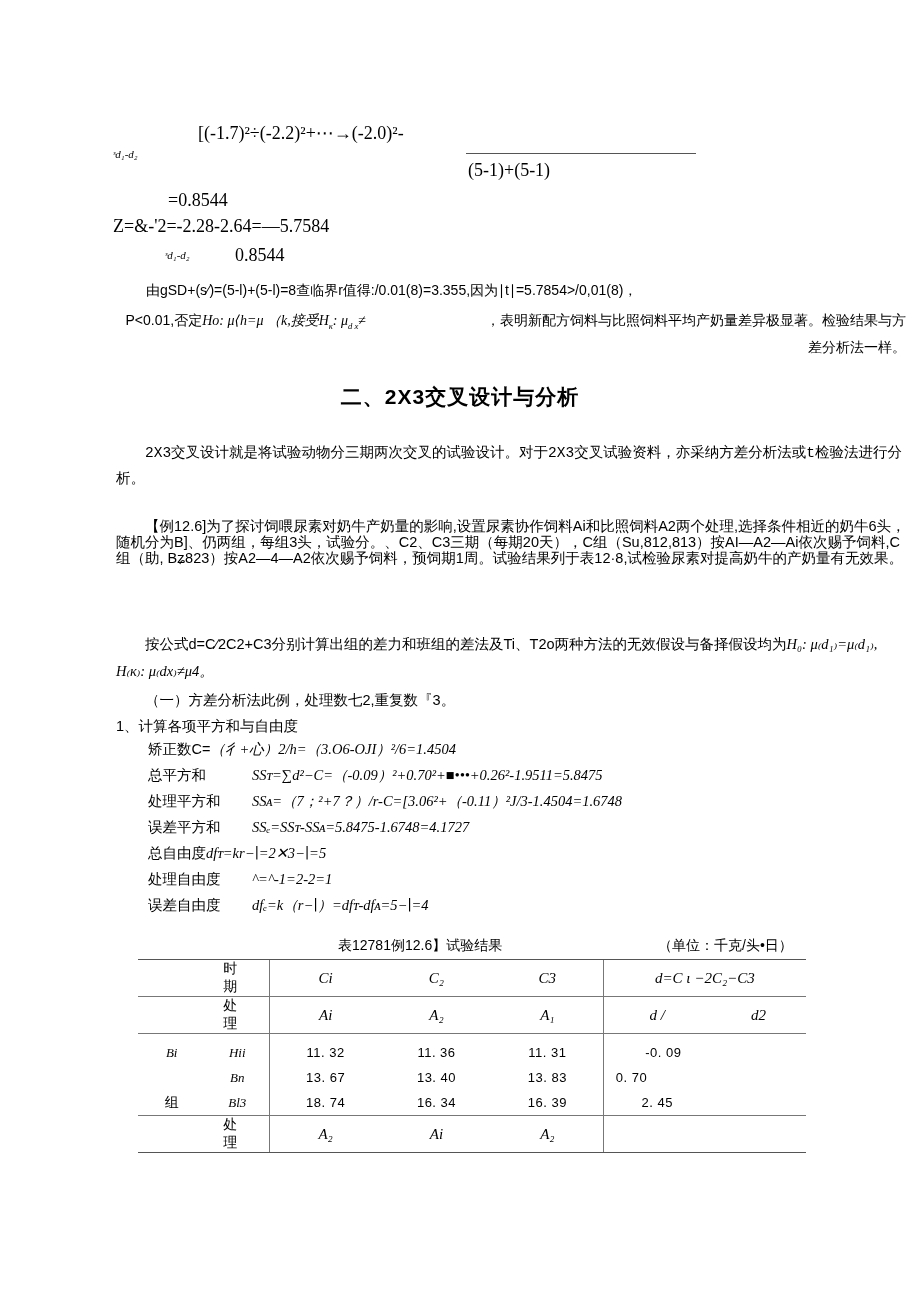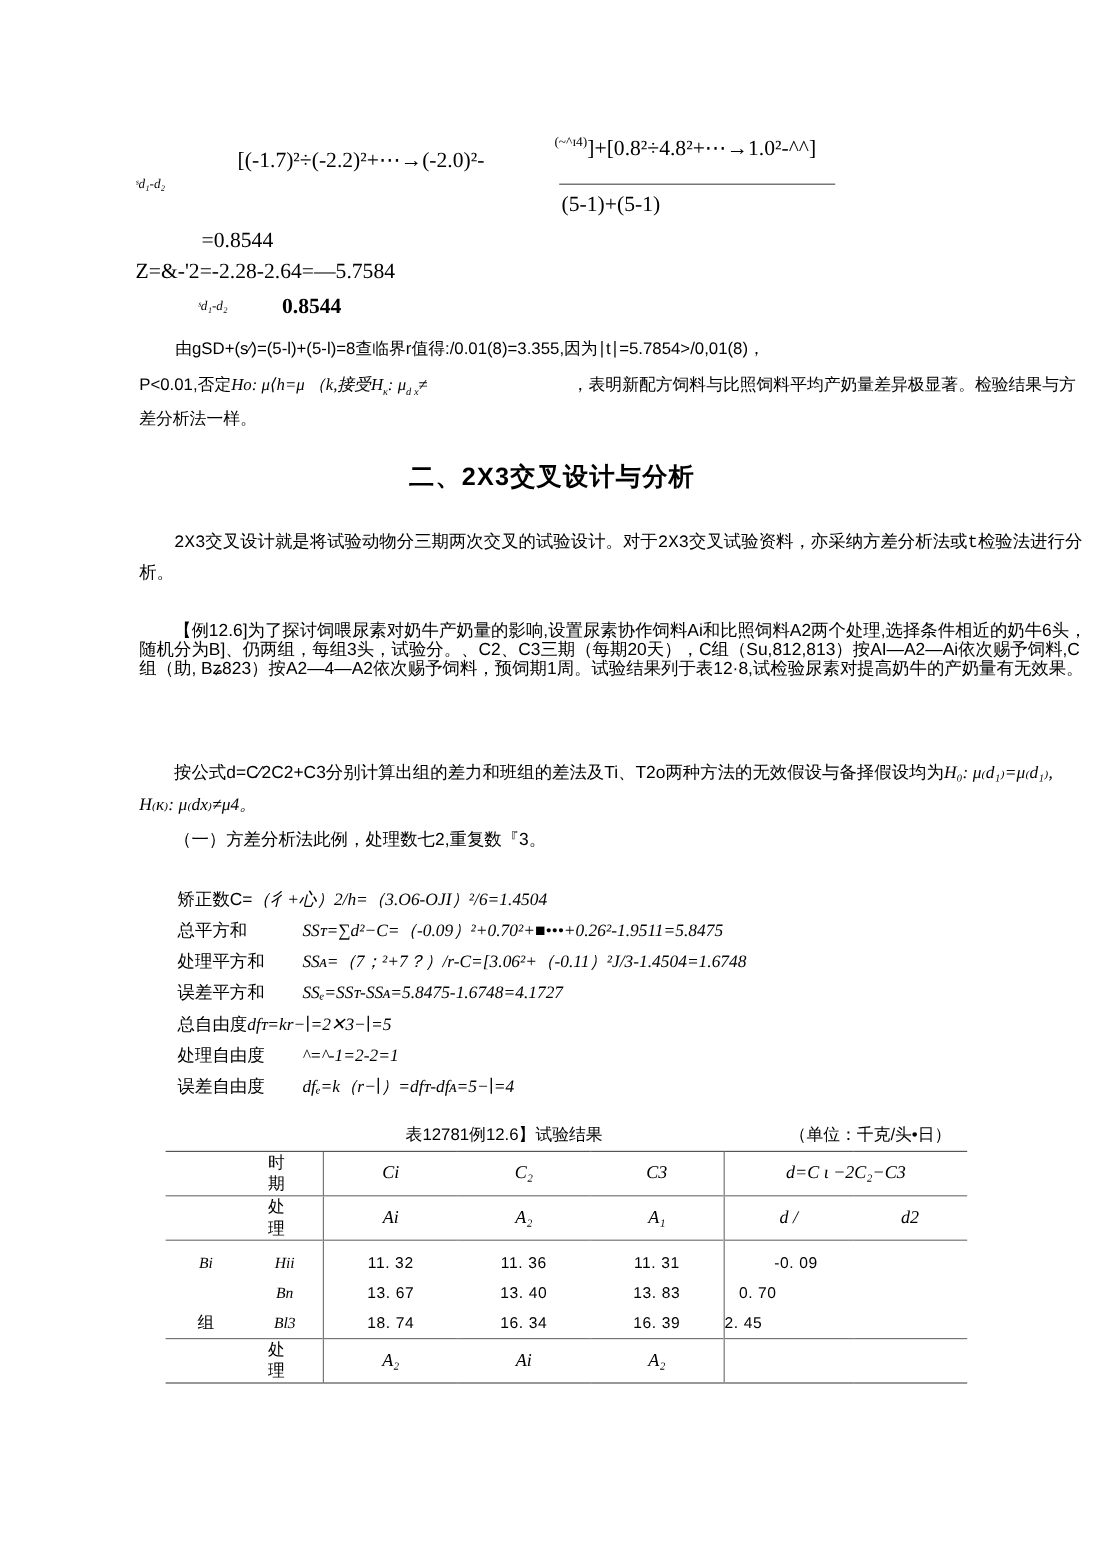--- a/index.html
+++ b/index.html
@@ -51,33 +51,33 @@
     width: 230px; height: 0;
     border-top: 1px solid #555;
   }
   .f-denom-right {
     left: 468px; top: 160px;
     font-size: 18px;
   }
 
   .f-eq-8544 { left: 168px; top: 190px; font-size: 18px; }
   .f-z-line  { left: 113px; top: 216px; font-size: 18px; }
-  .f-8544-2  { left: 235px; top: 245px; font-size: 18px; font-weight: bold; }
+  .f-8544-2  { left: 235px; top: 245px; font-size: 18px; }
 
   
   .para {
     position: absolute;
     font-family: "Liberation Sans", "DejaVu Sans", sans-serif;
     font-size: 14.5px;
     line-height: 26px;
     color: #000;
   }
 
   #line-gsd   { left: 146px; top: 277px; font-size: 14px; white-space: nowrap; }
-  #line-p001  { left: 116px; top: 307px; width: 790px; font-size: 14px; line-height: 27px; }
+  #line-p001  { left: 116px; top: 307px; width: 790px; font-size: 14px; line-height: 27px; text-align: right; }
 
   #section-heading {
     position: absolute;
     left: 0; top: 383px;
     width: 920px;
     text-align: center;
     font-family: "Liberation Sans", "DejaVu Sans", sans-serif;
     font-size: 21px;
     font-weight: bold;
     letter-spacing: 1px;
@@ -155,23 +155,20 @@
 <body>
 
 <div class="page">
 
   <div id="formula-block">
 
     <span class="abs f-sublabel-a serif">ˢd₁-d₂</span>
 
     <span class="abs f-numer-left serif">[(-1.7)²÷(-2.2)²+⋯→(-2.0)²-</span>
 
-    <span class="abs f-numer-right serif">
-      <sup>(~^ɪ4)</sup><span>]+[0.8²÷4.8²+⋯→1.0²-^^]</span>
-    </span>
 
     <div class="f-frac-rule"></div>
 
     <span class="abs f-denom-right serif">(5-1)+(5-1)</span>
 
     <span class="abs f-eq-8544 serif">=0.8544</span>
 
     <span class="abs f-z-line serif">Z=&amp;-'2=-2.28-2.64=—5.7584</span>
 
     <span class="abs f-sublabel-b serif">ˢd₁-d₂</span>
@@ -190,20 +187,21 @@
   <div class="para" id="para-intro">2X3交叉设计就是将试验动物分三期两次交叉的试验设计。对于2X3交叉试验资料，亦采纳方差分析法或t检验法进行分析。</div>
 
   <div class="para" id="para-example">【例12.6]为了探讨饲喂尿素对奶牛产奶量的影响,设置尿素协作饲料Ai和比照饲料A2两个处理,选择条件相近的奶牛6头，随机分为B]、仍两组，每组3头，试验分。、C2、C3三期（每期20天），C组（Su,812,813）按AI—A2—Ai依次赐予饲料,C组（助, Bʑ823）按A2—4—A2依次赐予饲料，预饲期1周。试验结果列于表12·8,试检验尿素对提高奶牛的产奶量有无效果。</div>
 
   <div class="para" id="para-formula-d">
     <span>按公式d=C⁄2C2+C3分别计算出组的差力和班组的差法及Ti、T2o两种方法的无效假设与备择假设均为</span><span class="serif ital">H₀: μ₍d₁₎=μ₍d₁₎, H₍ᴋ₎: μ₍dx₎≠μ4。</span>
   </div>
 
   <div class="para" id="para-anova">（一）方差分析法此例，处理数七2,重复数『3。</div>
 
+  <div class="para" id="para-step1">1、计算各项平方和与自由度</div>
 
   <div class="eqrow" id="eq-0">
     <span class="lbl">矫正数C=</span><span class="expr">（彳+心）2/h=（3.O6-OJI）²/6=1.4504</span>
   </div>
   <div class="eqrow" id="eq-1">
     <span class="lbl eq-lbl-w">总平方和</span><span class="expr">SSᴛ=∑d²−C=（-0.09）²+0.70²+■•••+0.26²-1.9511=5.8475</span>
   </div>
   <div class="eqrow" id="eq-2">
     <span class="lbl eq-lbl-w">处理平方和</span><span class="expr">SSᴀ=（7；²+7？）/r-C=[3.06²+（-0.11）²J/3-1.4504=1.6748</span>
   </div>
@@ -268,21 +266,21 @@
           <td class="c-d1 cell-num vline-l" style="text-align:left;padding-left:12px">0. 70</td>
           <td class="c-d2 cell-num"></td>
         </tr>
 
         <tr>
           <td class="c-grp" style="font-size:14px">组</td>
           <td class="c-sub small-it">Bl3</td>
           <td class="c-data cell-num vline-l">18. 74</td>
           <td class="c-data cell-num">16. 34</td>
           <td class="c-data cell-num">16. 39</td>
-          <td class="c-d1 cell-num vline-l" style="text-align:left;padding-left:0">2. 45</td>
+          <td class="c-d1 cell-num vline-l" style="text-align:center;padding-left:0">2. 45</td>
           <td class="c-d2 cell-num"></td>
         </tr>
 
         <tr>
           <td class="rule-mid rule-bottom c-grp"></td>
           <td class="rule-mid rule-bottom c-sub cell-cn">处　理</td>
           <td class="rule-mid rule-bottom c-data cell-it vline-l">A₂</td>
           <td class="rule-mid rule-bottom c-data cell-it">Ai</td>
           <td class="rule-mid rule-bottom c-data cell-it">A₂</td>
           <td class="rule-mid rule-bottom c-d1 vline-l"></td>

